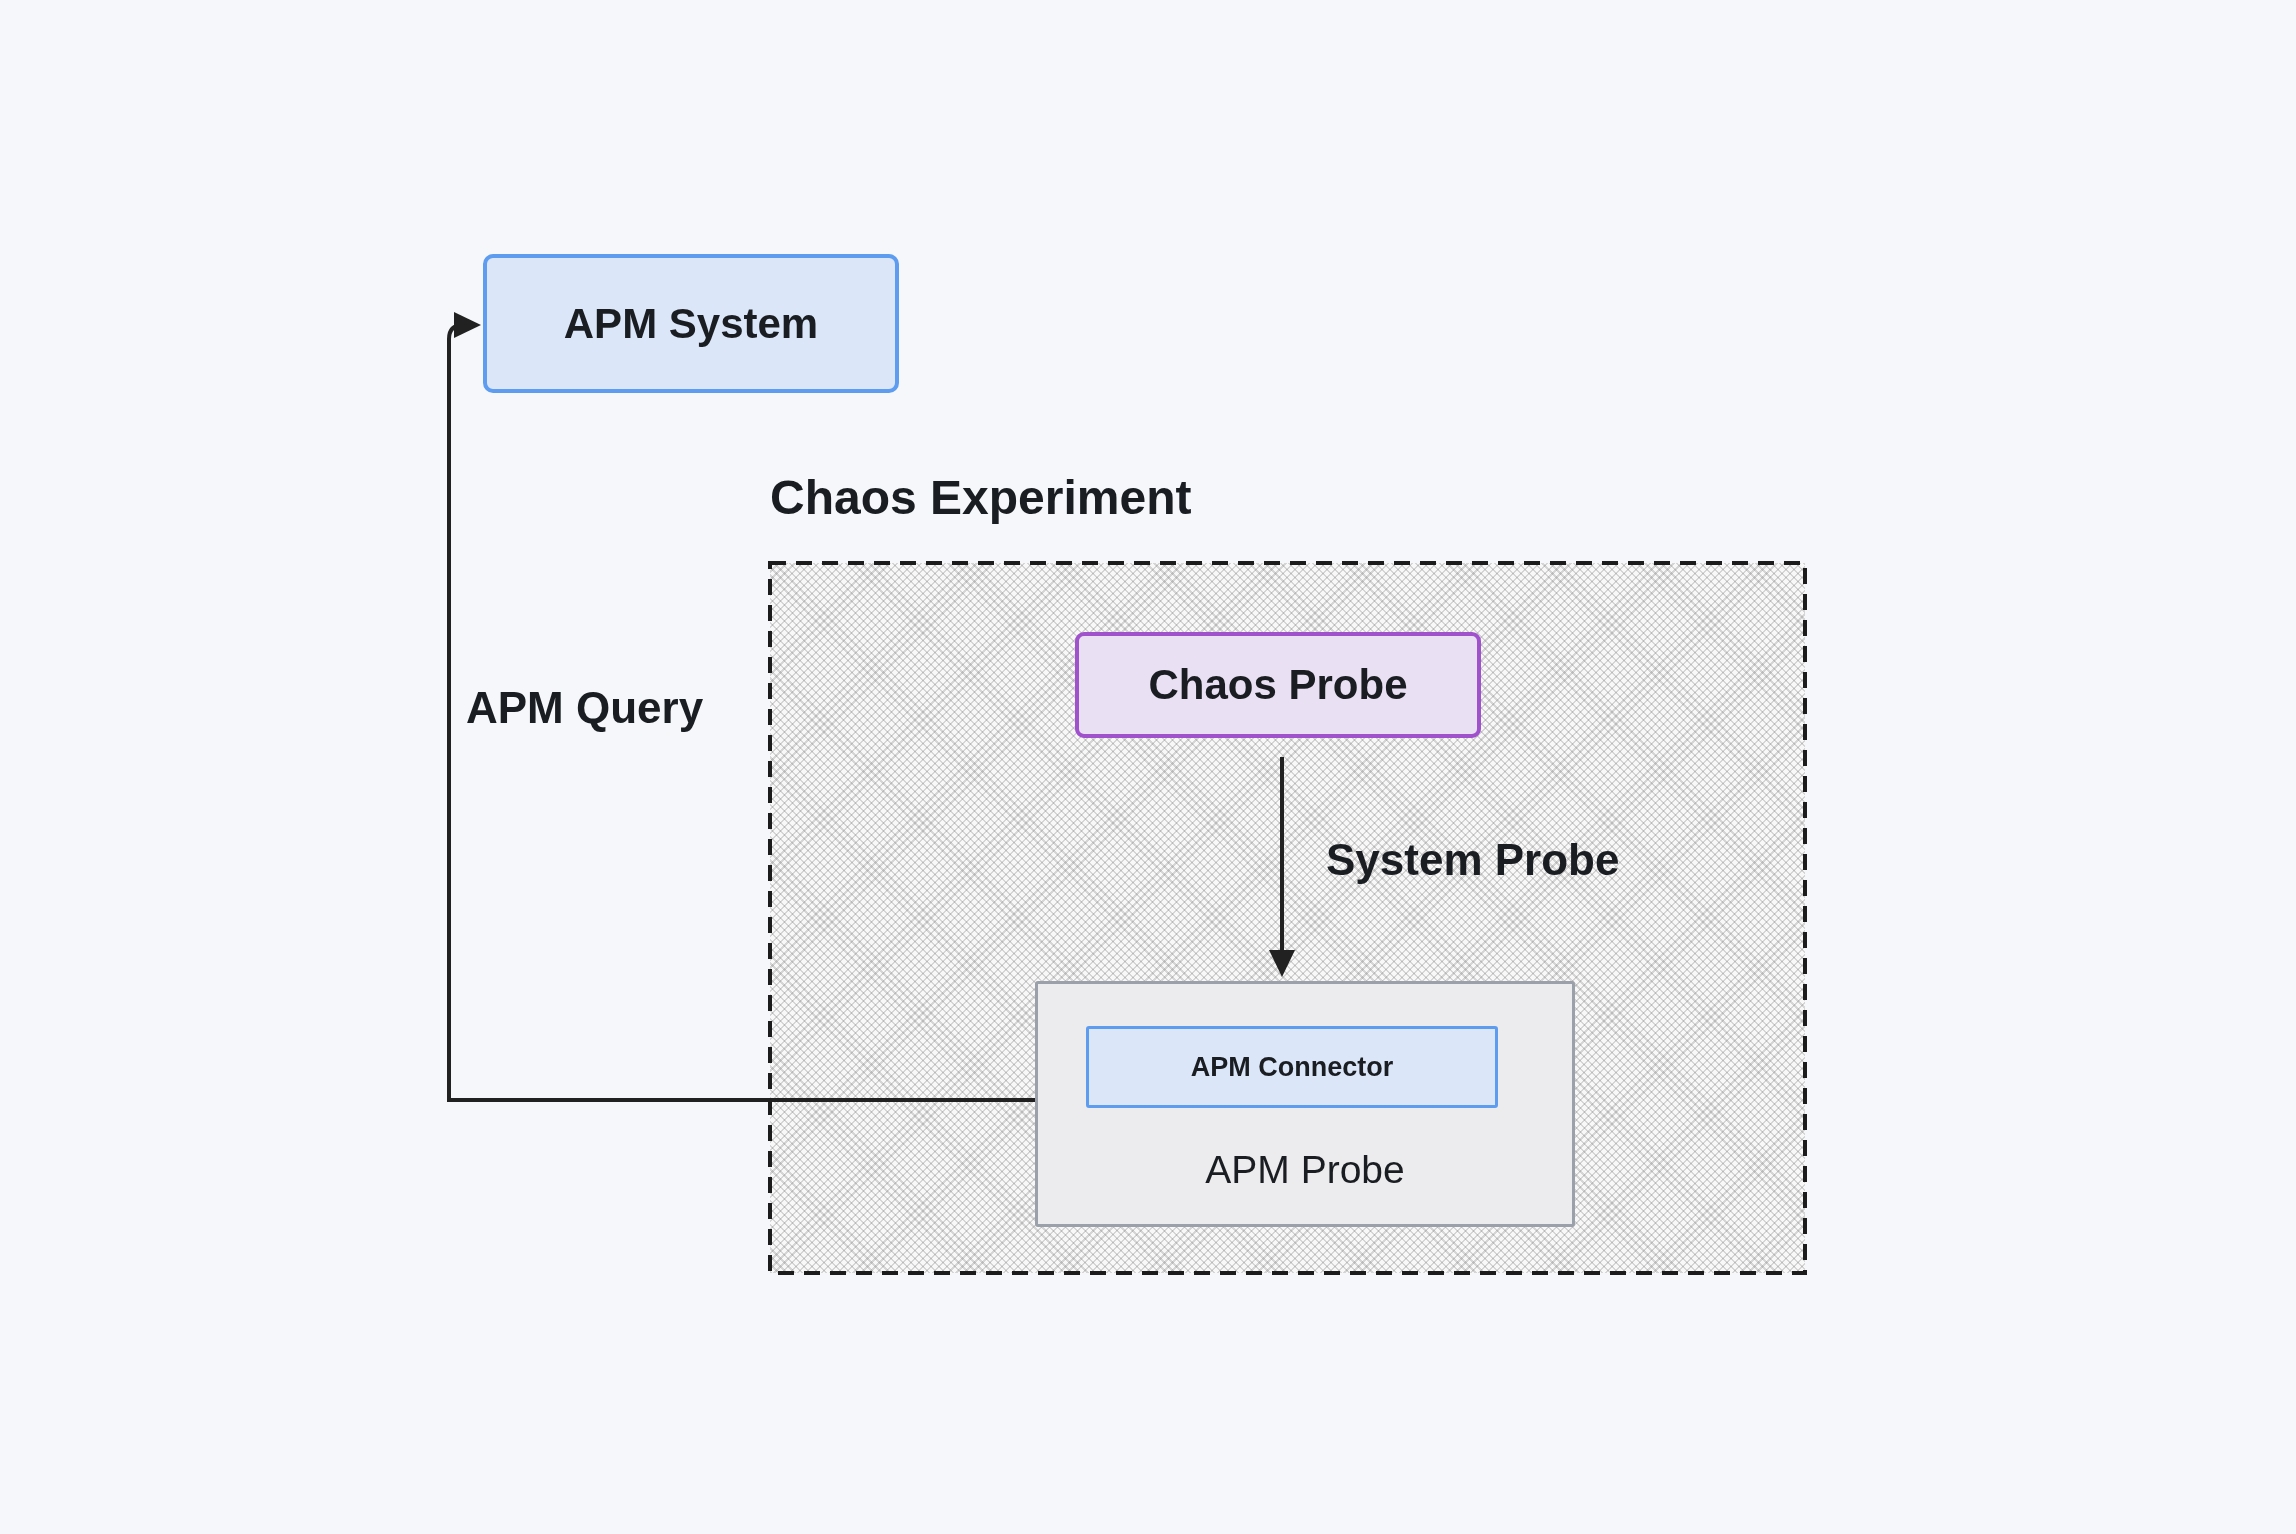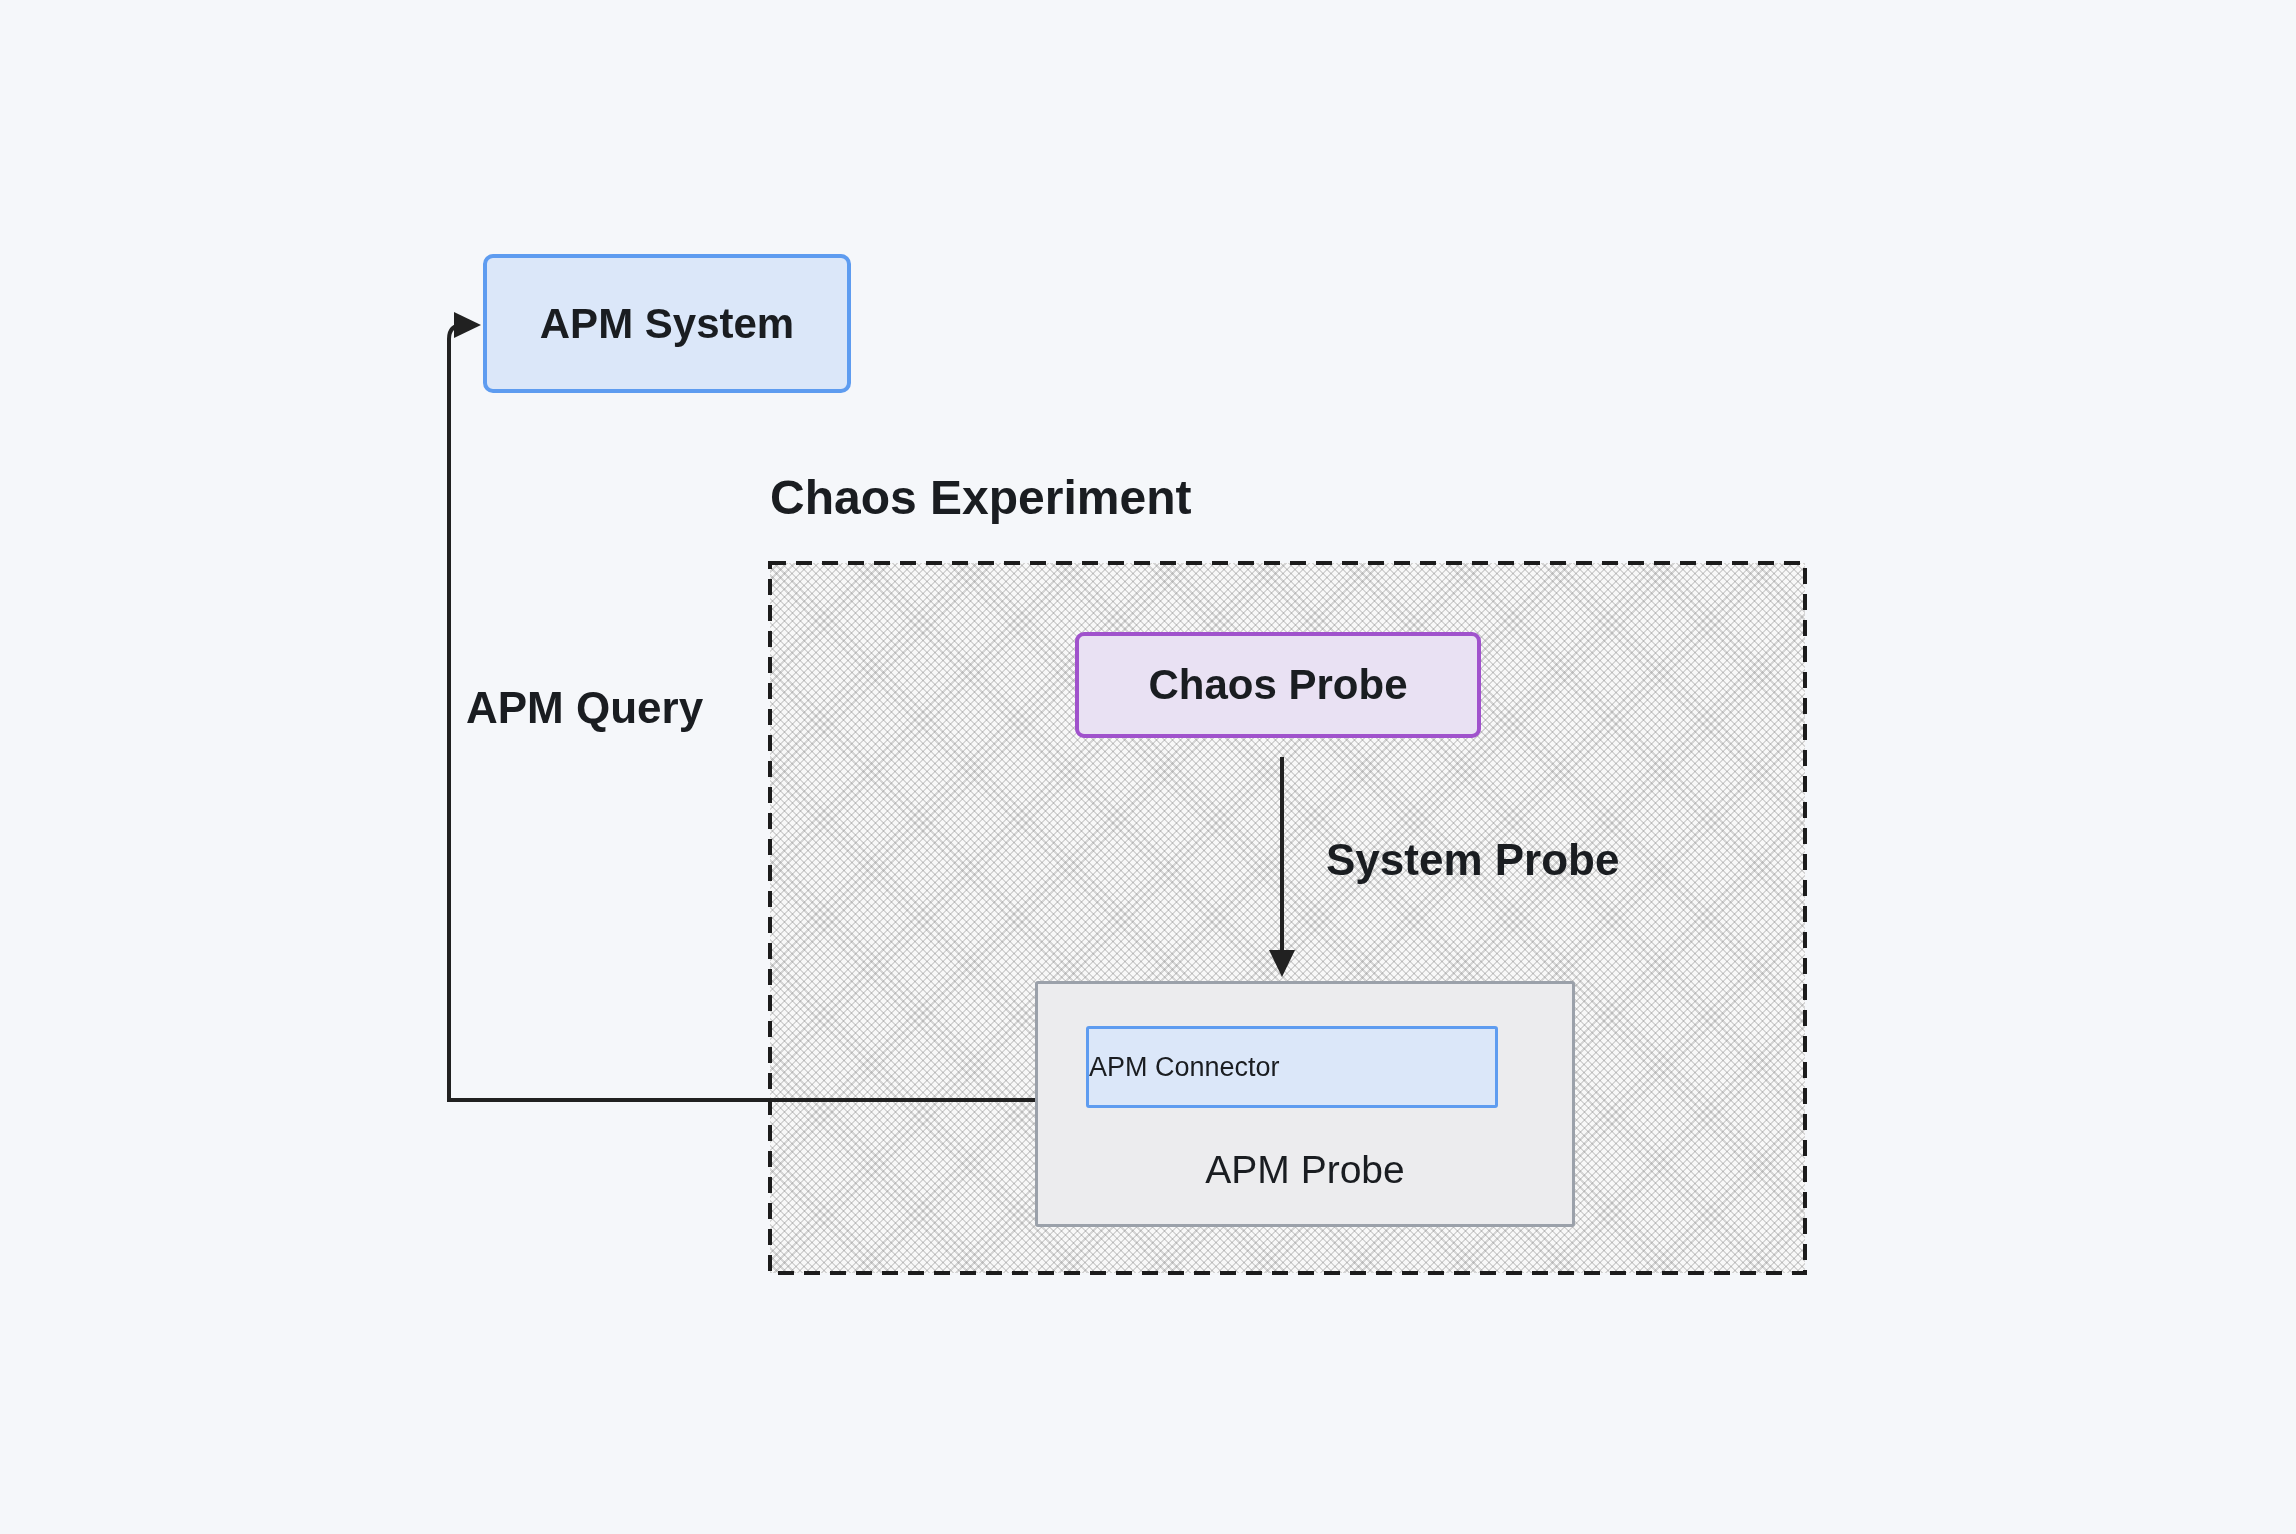--- a/index.html
+++ b/index.html
@@ -46,21 +46,21 @@
   }
   .node {
     position: absolute;
     display: flex;
     align-items: center;
     justify-content: center;
     z-index: 3;
   }
   .node-apm-system {
     left: 483px; top: 254px;
-    width: 368px; height: 139px;
+    width: 416px; height: 139px;
     background: var(--node-blue-fill);
     border: 4px solid var(--node-blue-border);
     border-radius: 10px;
     font-size: 42px; font-weight: 600;
   }
   .chaos-title {
     position: absolute;
     left: 770px; top: 468px;
     width: 1035px;
     font-size: 48px; font-weight: 600;
@@ -85,21 +85,22 @@
   }
   .node-apm-connector {
     position: absolute;
     left: 48px; top: 42px;
     width: 412px; height: 82px;
     background: var(--node-blue-fill);
     border: 3px solid var(--node-blue-border);
     border-radius: 3px;
     display: flex;
     align-items: center;
-    font-size: 27px; font-weight: 400;
+    justify-content: center;
+    font-size: 27px; font-weight: 700;
   }
   .apm-probe-label {
     position: absolute;
     left: 0; top: 162px;
     width: 100%;
     text-align: center;
     font-size: 39px; font-weight: 400;
     line-height: 48px;
   }
   .edge-label {

